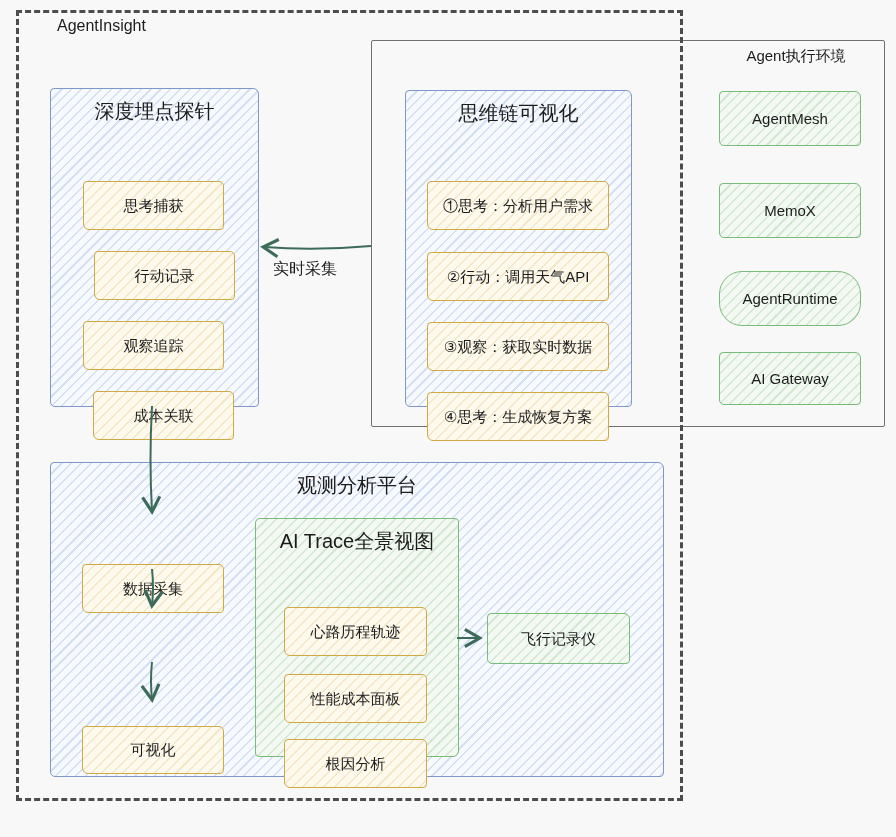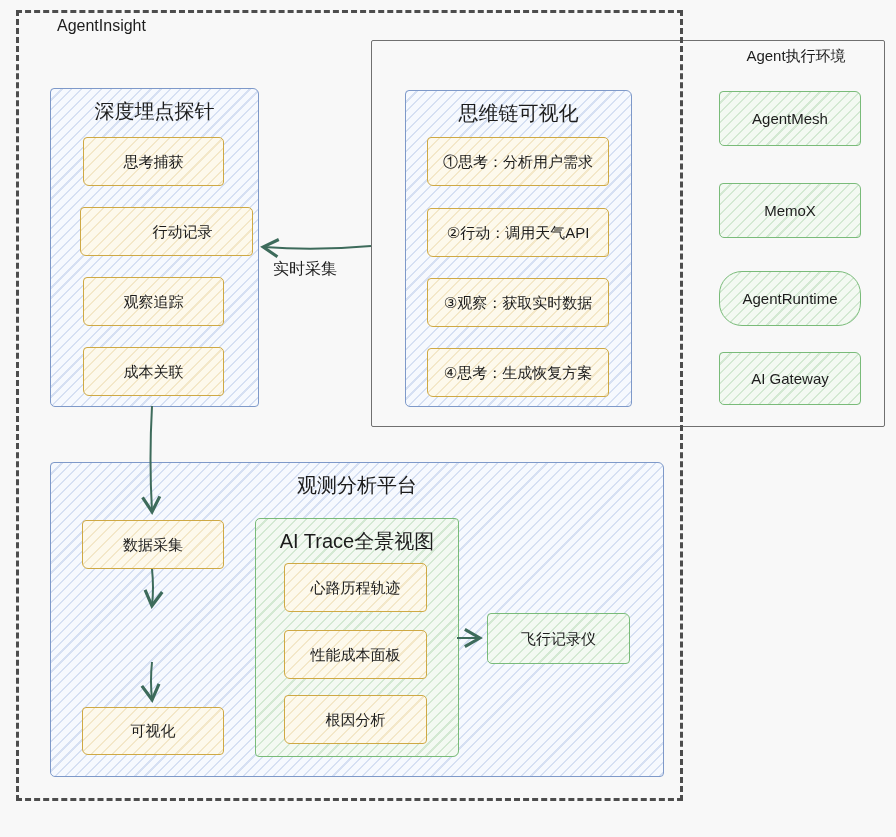--- a/index.html
+++ b/index.html
@@ -33,20 +33,21 @@
     font-size:20px;color:#1c1c1c;
   }
   
   .node{
     position:absolute;z-index:4;display:flex;align-items:center;justify-content:center;
     font-size:15px;color:#1c1c1c;text-align:center;line-height:1.2;
   }
   .node-y{
     border:1.5px solid #cfa944;border-radius:4px 5px 4px 6px;
     background:repeating-linear-gradient(135deg, rgba(213,176,88,0.24) 0 1.5px, rgba(213,176,88,0) 1.5px 7.5px), #fdf9ec;
+    margin-top:44px;
   }
   .node-g{
     border:1.5px solid #79bb79;border-radius:4px 6px 4px 5px;
     background:repeating-linear-gradient(135deg, rgba(120,185,120,0.26) 0 1.5px, rgba(120,185,120,0) 1.5px 7px), #f3f9f2;
   }
   
   .diagram-title{position:absolute;left:57px;top:17px;font-size:16px;z-index:5;}
   .env-title{position:absolute;left:700px;top:47px;width:192px;text-align:center;font-size:15px;z-index:2;}
   .edge-label{position:absolute;left:273px;top:259px;font-size:16px;z-index:5;}
   
@@ -73,31 +74,31 @@
   </div>
   <div class="node node-y" style="left:427px;top:137px;width:180px;height:47px;font-family:Liberation Serif, serif;">①思考：分析用户需求</div>
   <div class="node node-y" style="left:427px;top:208px;width:180px;height:47px;">②行动：调用天气API</div>
   <div class="node node-y" style="left:427px;top:278px;width:180px;height:47px;">③观察：获取实时数据</div>
   <div class="node node-y" style="left:427px;top:348px;width:180px;height:47px;">④思考：生成恢复方案</div>
 
   <div class="panel-b" style="left:50px;top:88px;width:207px;height:317px;">
     <div class="panel-title">深度埋点探针</div>
   </div>
   <div class="node node-y" style="left:83px;top:137px;width:139px;height:47px;">思考捕获</div>
-  <div class="node node-y" style="left:80px;top:207px;width:139px;height:47px;padding-left:32px;">行动记录</div>
+  <div class="node node-y" style="left:94px;top:207px;width:139px;height:47px;">行动记录</div>
   <div class="node node-y" style="left:83px;top:277px;width:139px;height:47px;">观察追踪</div>
-  <div class="node node-y" style="left:83px;top:347px;width:139px;height:47px;">成本关联</div>
+  <div class="node node-y" style="left:93px;top:347px;width:139px;height:47px;">成本关联</div>
 
   <div class="edge-label">实时采集</div>
 
   <div class="panel-b" style="left:50px;top:462px;width:612px;height:313px;">
     <div class="panel-title">观测分析平台</div>
   </div>
   <div class="node node-y" style="left:82px;top:520px;width:140px;height:47px;">数据采集</div>
-  <div class="node node-y" style="left:82px;top:707px;width:140px;height:46px;text-align:center;">可视化</div>
+  <div class="node node-y" style="left:82px;top:682px;width:140px;height:46px;text-align:center;">可视化</div>
 
   <div class="panel-g" style="left:255px;top:518px;width:202px;height:237px;">
     <div class="panel-title">AI Trace全景视图</div>
   </div>
   <div class="node node-y" style="left:284px;top:563px;width:141px;height:47px;">心路历程轨迹</div>
   <div class="node node-y" style="left:284px;top:630px;width:141px;height:47px;">性能成本面板</div>
   <div class="node node-y" style="left:284px;top:695px;width:141px;height:47px;">根因分析</div>
 
   <div class="node node-g" style="left:487px;top:613px;width:141px;height:49px;">飞行记录仪</div>
 

